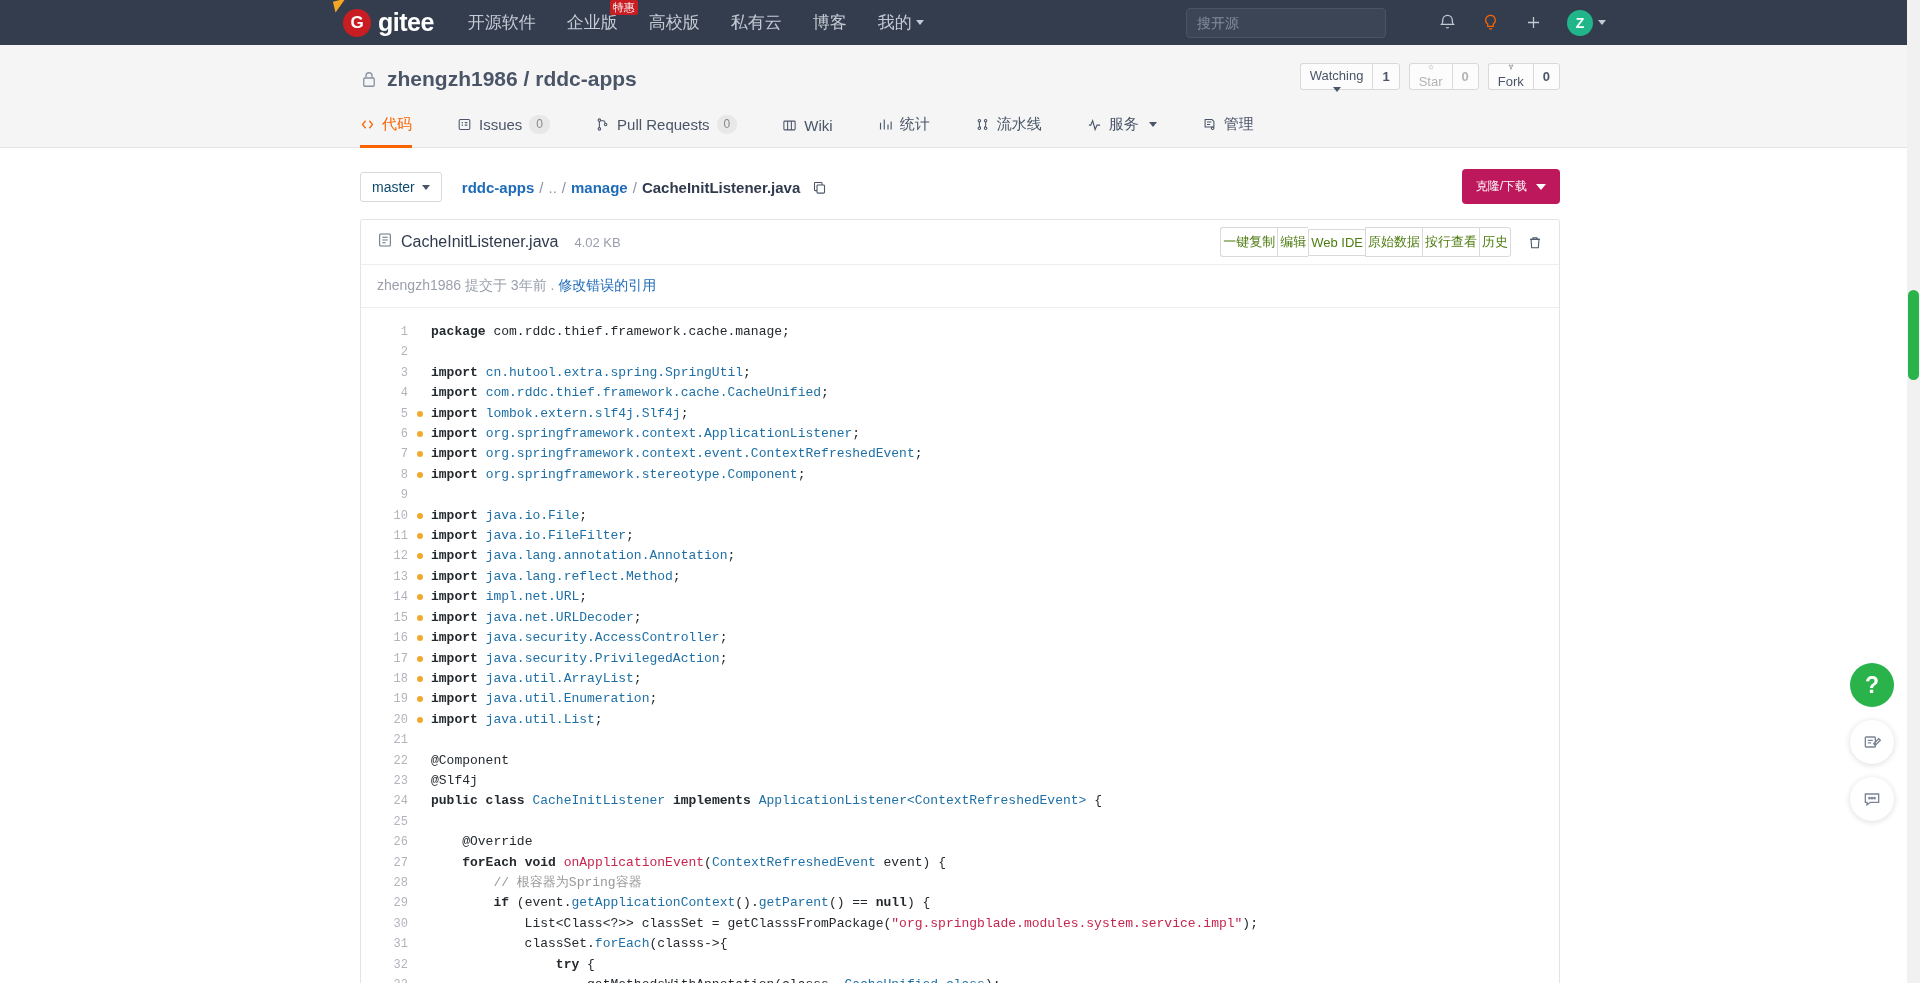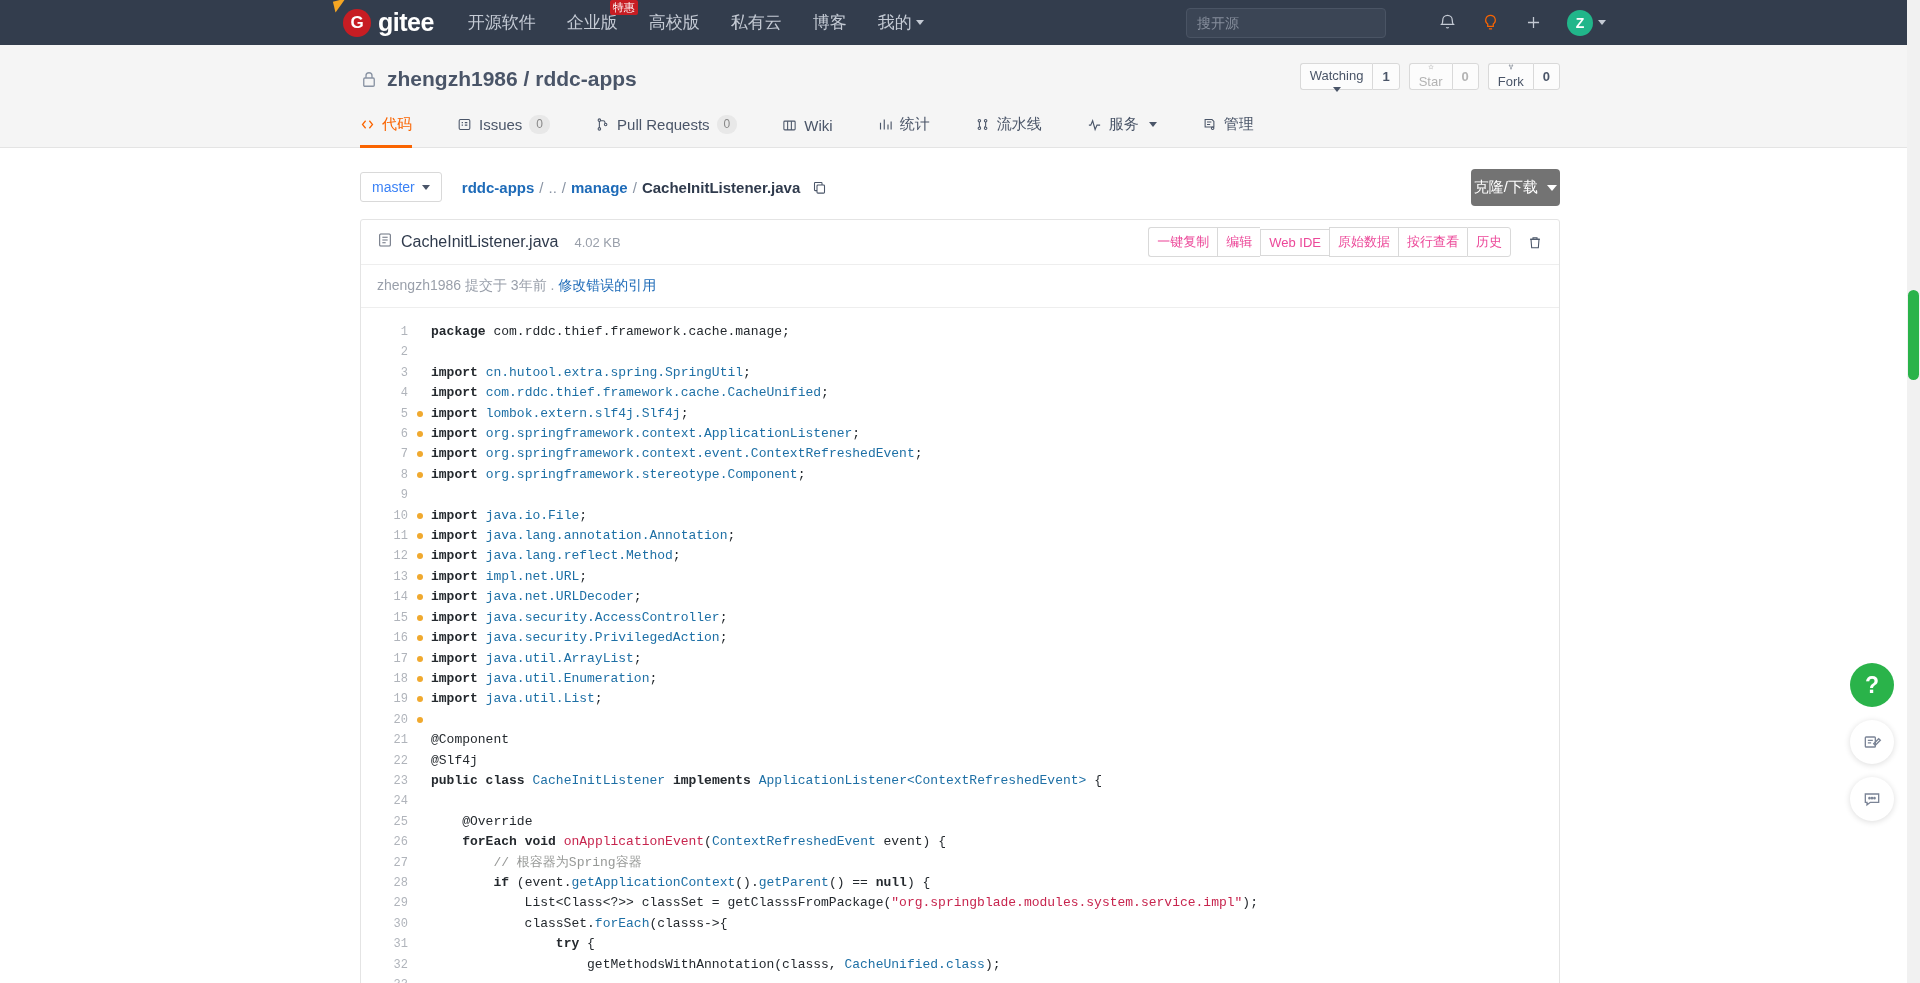--- a/index.html
+++ b/index.html
@@ -93,47 +93,47 @@
     background: #e8e8e8; color: #888; border-radius: 9px; font-size: 12px;
     padding: 1px 7px; line-height: 1.4;
   }
   .tab-icon { display: flex; align-items: center; }
 
   
   .main-area { background: #fff; padding-top: 24px; }
   .pathbar { display: flex; align-items: center; position: relative; margin-bottom: 17px; }
   .branch-btn {
     border: 1px solid #d9d9d9; background: #fff; border-radius: 3px;
-    padding: 6px 11px; font-size: 14px; color: #3b82f6; cursor: pointer;
+    padding: 6px 11px; font-size: 14px; color: #0c4a6e; cursor: pointer;
     display: flex; align-items: center; gap: 7px; font-family: inherit;
   }
   .crumbs { margin-left: 20px; font-size: 15px; color: #4a5568; display: flex; align-items: center; gap: 5px; }
   .crumbs a { color: #1e6bb8; font-weight: bold; text-decoration: none; cursor: pointer; }
   .crumbs .sep { color: #8a94a4; font-weight: normal; }
   .crumbs .cur { font-weight: bold; color: #2f3a4c; }
   .copy-ic { margin-left: 7px; cursor: pointer; display: flex; }
   .clone-btn {
-    position: absolute; right: 0; top: -3px; background: #737373; color: #fff;
-    border: none; border-radius: 4px; padding: 9px 3px; font-size: 15px;
+    position: absolute; right: 0; top: -3px; background: #be185d; color: #fff;
+    border: none; border-radius: 4px; padding: 9px 14px; font-size: 12px;
     cursor: pointer; display: flex; align-items: center; gap: 9px; font-family: inherit;
   }
   .caret-w { width: 0; height: 0; border-left: 5px solid transparent; border-right: 5px solid transparent; border-top: 6px solid #fff; }
 
   
   .file-card { border: 1px solid #e4e4e4; border-radius: 3px; }
   .file-head {
     display: flex; align-items: center; padding: 12px 16px;
     border-bottom: 1px solid #eee; position: relative;
   }
   .file-name { font-size: 16px; color: #2f3a4c; display: flex; align-items: center; gap: 8px; }
   .file-size { font-size: 13px; color: #9aa0ab; margin-left: 8px; }
   .file-btns { position: absolute; right: 16px; display: flex; align-items: center; }
   .fbtn {
-    border: 1px solid #d9d9d9; background: #fff; font-size: 13px; color: #ec4899;
-    padding: 5px 8px; cursor: pointer; border-right: none; font-family: inherit;
+    border: 1px solid #d9d9d9; background: #fff; font-size: 13px; color: #4d7c0f;
+    padding: 5px 2px; cursor: pointer; border-right: none; font-family: inherit;
   }
   .fbtn:first-child { border-radius: 3px 0 0 3px; }
   .fbtn:last-of-type { border-radius: 0 3px 3px 0; border-right: 1px solid #d9d9d9; }
   .trash-ic { margin-left: 16px; cursor: pointer; display: flex; }
 
   .commit-row {
     padding: 12px 16px; font-size: 14px; color: #9aa0ab;
     border-bottom: 1px solid #eee; background: #fff;
   }
   .commit-row .auth { color: #9aa0ab; }
@@ -488,20 +488,21 @@
             <div class="cl"><span class="k">package</span> <span class="p">com.rddc.thief.framework.cache.manage;</span></div>
             <div class="cl">&nbsp;</div>
             <div class="cl"><span class="k">import</span> <span class="t">cn.hutool.extra.spring.SpringUtil</span><span class="p">;</span></div>
             <div class="cl"><span class="k">import</span> <span class="t">com.rddc.thief.framework.cache.CacheUnified</span><span class="p">;</span></div>
             <div class="cl"><span class="k">import</span> <span class="t">lombok.extern.slf4j.Slf4j</span><span class="p">;</span></div>
             <div class="cl"><span class="k">import</span> <span class="t">org.springframework.context.ApplicationListener</span><span class="p">;</span></div>
             <div class="cl"><span class="k">import</span> <span class="t">org.springframework.context.event.ContextRefreshedEvent</span><span class="p">;</span></div>
             <div class="cl"><span class="k">import</span> <span class="t">org.springframework.stereotype.Component</span><span class="p">;</span></div>
             <div class="cl">&nbsp;</div>
             <div class="cl"><span class="k">import</span> <span class="t">java.io.File</span><span class="p">;</span></div>
+            <div class="cl"><span class="k">import</span> <span class="t">java.io.FileFilter</span><span class="p">;</span></div>
             <div class="cl"><span class="k">import</span> <span class="t">java.lang.annotation.Annotation</span><span class="p">;</span></div>
             <div class="cl"><span class="k">import</span> <span class="t">java.lang.reflect.Method</span><span class="p">;</span></div>
             <div class="cl"><span class="k">import</span> <span class="t">impl.net.URL</span><span class="p">;</span></div>
             <div class="cl"><span class="k">import</span> <span class="t">java.net.URLDecoder</span><span class="p">;</span></div>
             <div class="cl"><span class="k">import</span> <span class="t">java.security.AccessController</span><span class="p">;</span></div>
             <div class="cl"><span class="k">import</span> <span class="t">java.security.PrivilegedAction</span><span class="p">;</span></div>
             <div class="cl"><span class="k">import</span> <span class="t">java.util.ArrayList</span><span class="p">;</span></div>
             <div class="cl"><span class="k">import</span> <span class="t">java.util.Enumeration</span><span class="p">;</span></div>
             <div class="cl"><span class="k">import</span> <span class="t">java.util.List</span><span class="p">;</span></div>
             <div class="cl">&nbsp;</div>

